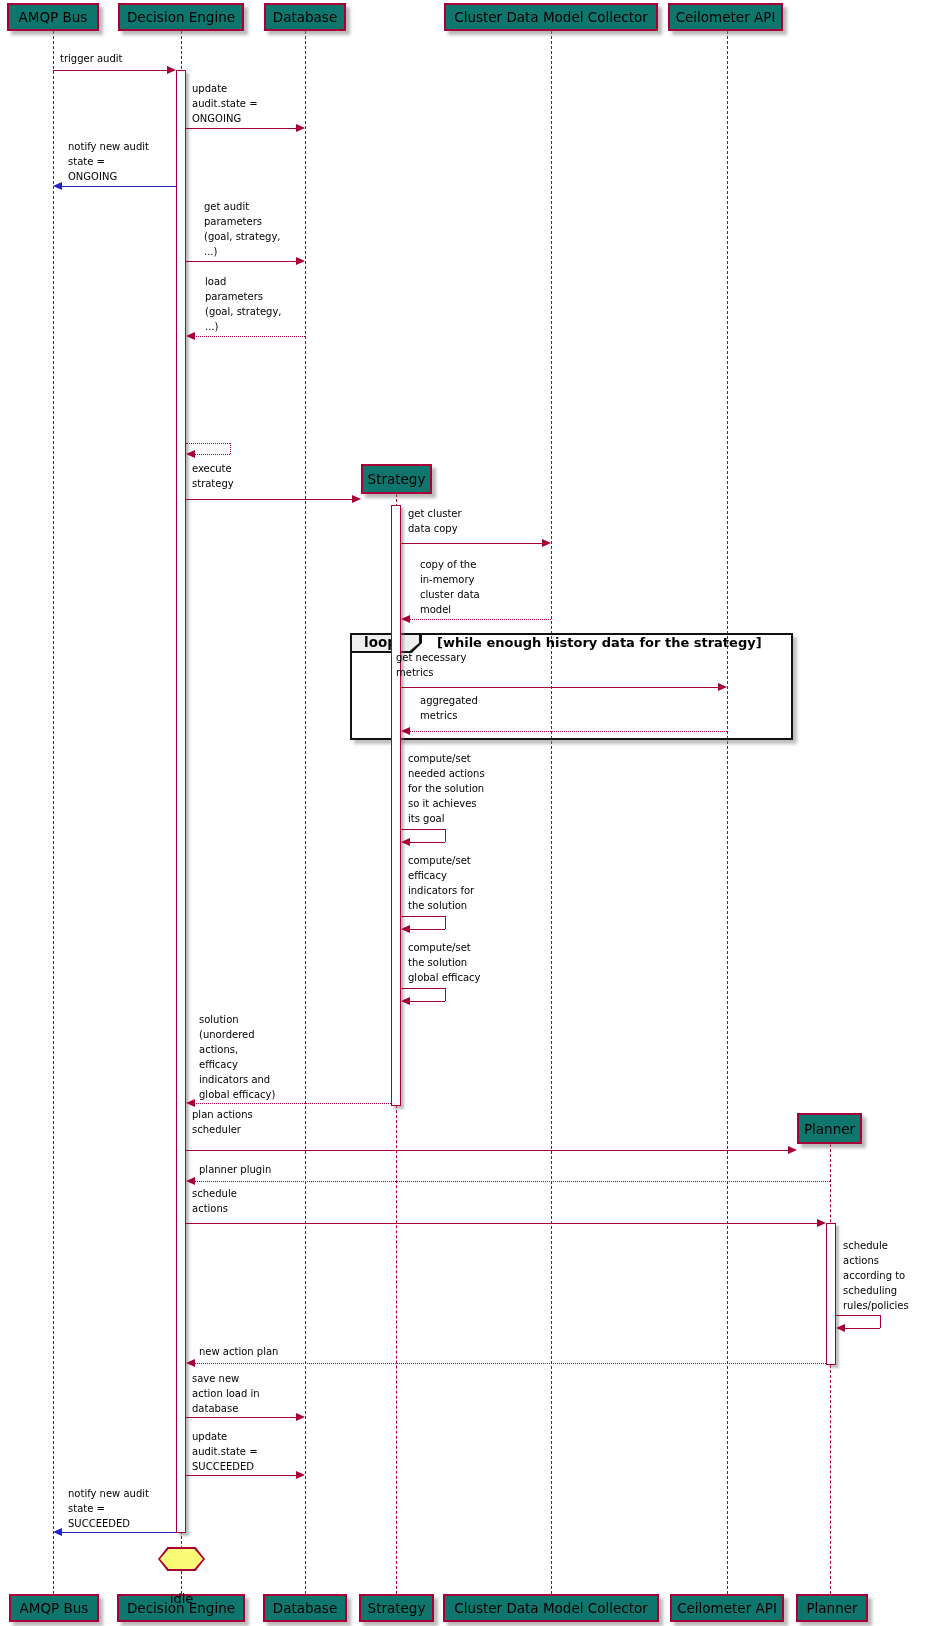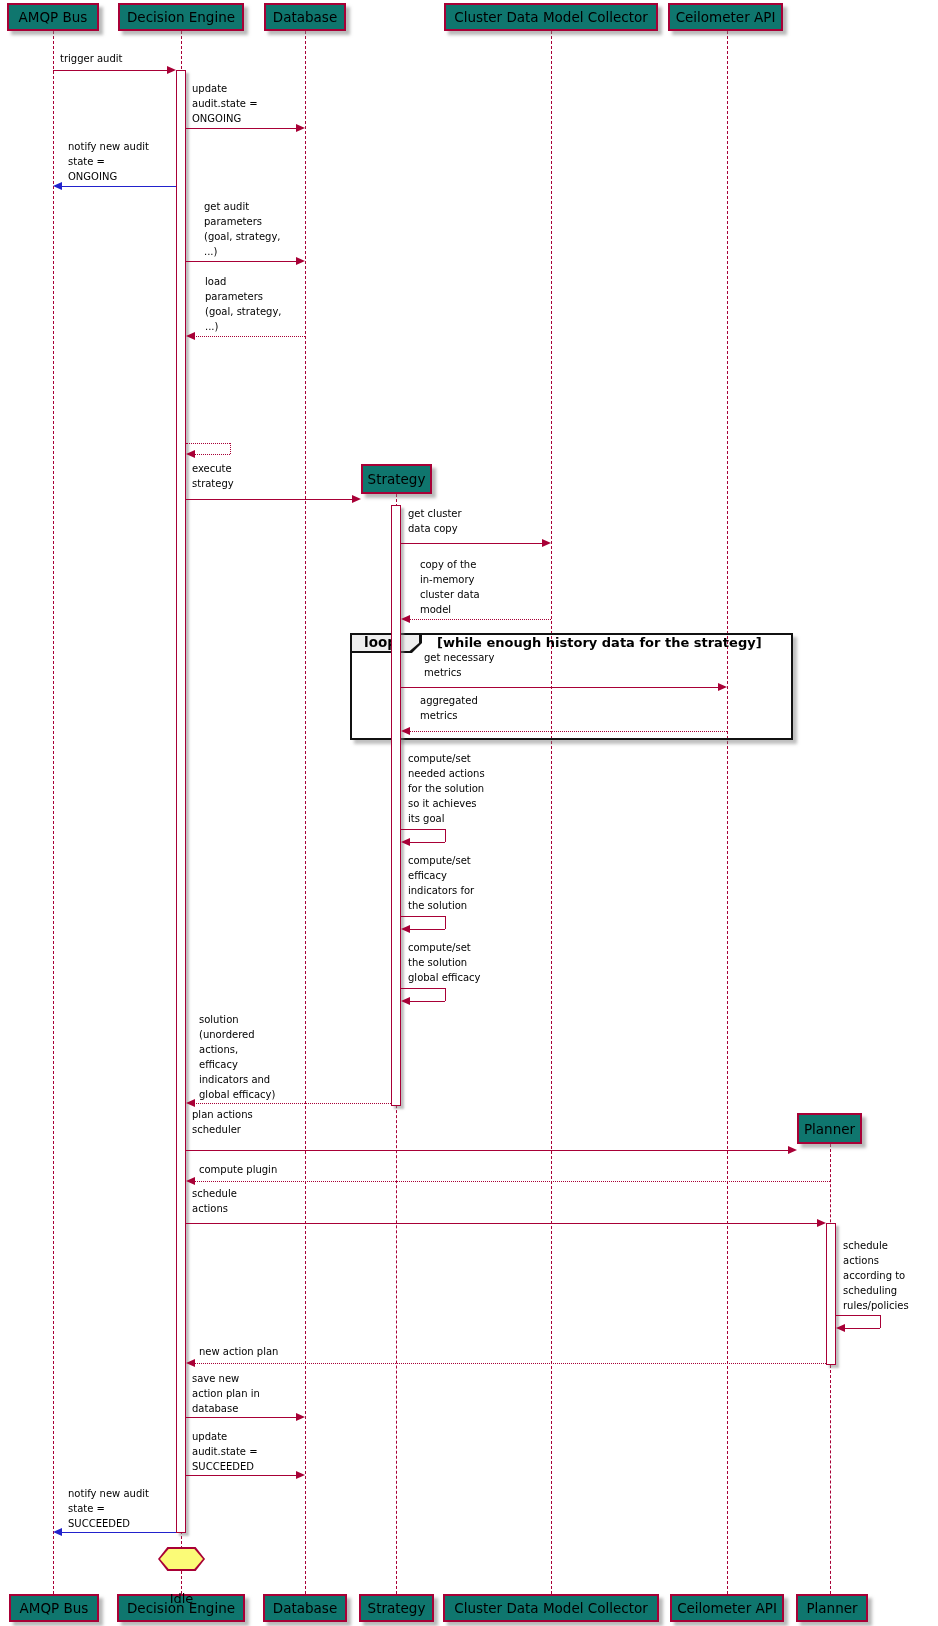--- a/index.html
+++ b/index.html
@@ -90,21 +90,21 @@
     <div class="msg-label" style="left: 408px; top: 506px;">get cluster
 data copy</div>
     <div class="msg-line dotted" style="left: 409px; top: 619px; width: 142px;"></div>
     <div class="head" style="left: 401px; top: 615px; border-top: 4.5px solid transparent; border-bottom: 4.5px solid transparent; border-right: 9px solid rgb(168, 0, 54);"></div>
     <div class="msg-label" style="left: 420px; top: 557px;">copy of the
 in-memory
 cluster data
 model</div>
     <div class="msg-line" style="left: 401px; top: 687px; width: 318px;"></div>
     <div class="head" style="left: 718px; top: 683px; border-top: 4.5px solid transparent; border-bottom: 4.5px solid transparent; border-left: 9px solid rgb(168, 0, 54);"></div>
-    <div class="msg-label" style="left: 424px; top: 650px;">get necessary
+    <div class="msg-label" style="left: 396px; top: 650px;">get necessary
 metrics</div>
     <div class="msg-line dotted" style="left: 409px; top: 731px; width: 318px;"></div>
     <div class="head" style="left: 401px; top: 727px; border-top: 4.5px solid transparent; border-bottom: 4.5px solid transparent; border-right: 9px solid rgb(168, 0, 54);"></div>
     <div class="msg-label" style="left: 420px; top: 693px;">aggregated
 metrics</div>
     <div class="msg-line" style="left: 401px; top: 829px; width: 44px;"></div>
     <div class="msg-vline" style="left: 445px; top: 829px; height: 13px;"></div>
     <div class="msg-line" style="left: 409px; top: 842px; width: 36px;"></div>
     <div class="head" style="left: 401px; top: 838px; border-top: 4.5px solid transparent; border-bottom: 4.5px solid transparent; border-right: 9px solid rgb(168, 0, 54);"></div>
     <div class="msg-label" style="left: 408px; top: 751px;">compute/set
@@ -134,41 +134,41 @@
 actions,
 efficacy
 indicators and
 global efficacy)</div>
     <div class="msg-line" style="left: 186px; top: 1150px; width: 603px;"></div>
     <div class="head" style="left: 788px; top: 1146px; border-top: 4.5px solid transparent; border-bottom: 4.5px solid transparent; border-left: 9px solid rgb(168, 0, 54);"></div>
     <div class="msg-label" style="left: 192px; top: 1107px;">plan actions
 scheduler</div>
     <div class="msg-line dotted" style="left: 194px; top: 1181px; width: 636px;"></div>
     <div class="head" style="left: 186px; top: 1177px; border-top: 4.5px solid transparent; border-bottom: 4.5px solid transparent; border-right: 9px solid rgb(168, 0, 54);"></div>
-    <div class="msg-label" style="left: 199px; top: 1162px;">compute plugin</div>
+    <div class="msg-label" style="left: 199px; top: 1162px;">planner plugin</div>
     <div class="msg-line" style="left: 186px; top: 1223px; width: 632px;"></div>
     <div class="head" style="left: 817px; top: 1219px; border-top: 4.5px solid transparent; border-bottom: 4.5px solid transparent; border-left: 9px solid rgb(168, 0, 54);"></div>
     <div class="msg-label" style="left: 192px; top: 1186px;">schedule
 actions</div>
     <div class="msg-line" style="left: 836px; top: 1315px; width: 44px;"></div>
     <div class="msg-vline" style="left: 880px; top: 1315px; height: 13px;"></div>
     <div class="msg-line" style="left: 844px; top: 1328px; width: 36px;"></div>
     <div class="head" style="left: 836px; top: 1324px; border-top: 4.5px solid transparent; border-bottom: 4.5px solid transparent; border-right: 9px solid rgb(168, 0, 54);"></div>
     <div class="msg-label" style="left: 843px; top: 1238px;">schedule
 actions
 according to
 scheduling
 rules/policies</div>
     <div class="msg-line dotted" style="left: 194px; top: 1363px; width: 632px;"></div>
     <div class="head" style="left: 186px; top: 1359px; border-top: 4.5px solid transparent; border-bottom: 4.5px solid transparent; border-right: 9px solid rgb(168, 0, 54);"></div>
     <div class="msg-label" style="left: 199px; top: 1344px;">new action plan</div>
     <div class="msg-line" style="left: 186px; top: 1417px; width: 111px;"></div>
     <div class="head" style="left: 296px; top: 1413px; border-top: 4.5px solid transparent; border-bottom: 4.5px solid transparent; border-left: 9px solid rgb(168, 0, 54);"></div>
     <div class="msg-label" style="left: 192px; top: 1371px;">save new
-action plan in
+action load in
 database</div>
     <div class="msg-line" style="left: 186px; top: 1475px; width: 111px;"></div>
     <div class="head" style="left: 296px; top: 1471px; border-top: 4.5px solid transparent; border-bottom: 4.5px solid transparent; border-left: 9px solid rgb(168, 0, 54);"></div>
     <div class="msg-label" style="left: 192px; top: 1429px;">update
 audit.state =
 SUCCEEDED</div>
     <div class="msg-line" style="border-top-color: rgb(34, 34, 204); left: 61px; top: 1532px; width: 115px;"></div>
     <div class="head" style="left: 53px; top: 1528px; border-top: 4.5px solid transparent; border-bottom: 4.5px solid transparent; border-right: 9px solid rgb(34, 34, 204);"></div>
     <div class="msg-label" style="left: 68px; top: 1486px;">notify new audit
 state =

